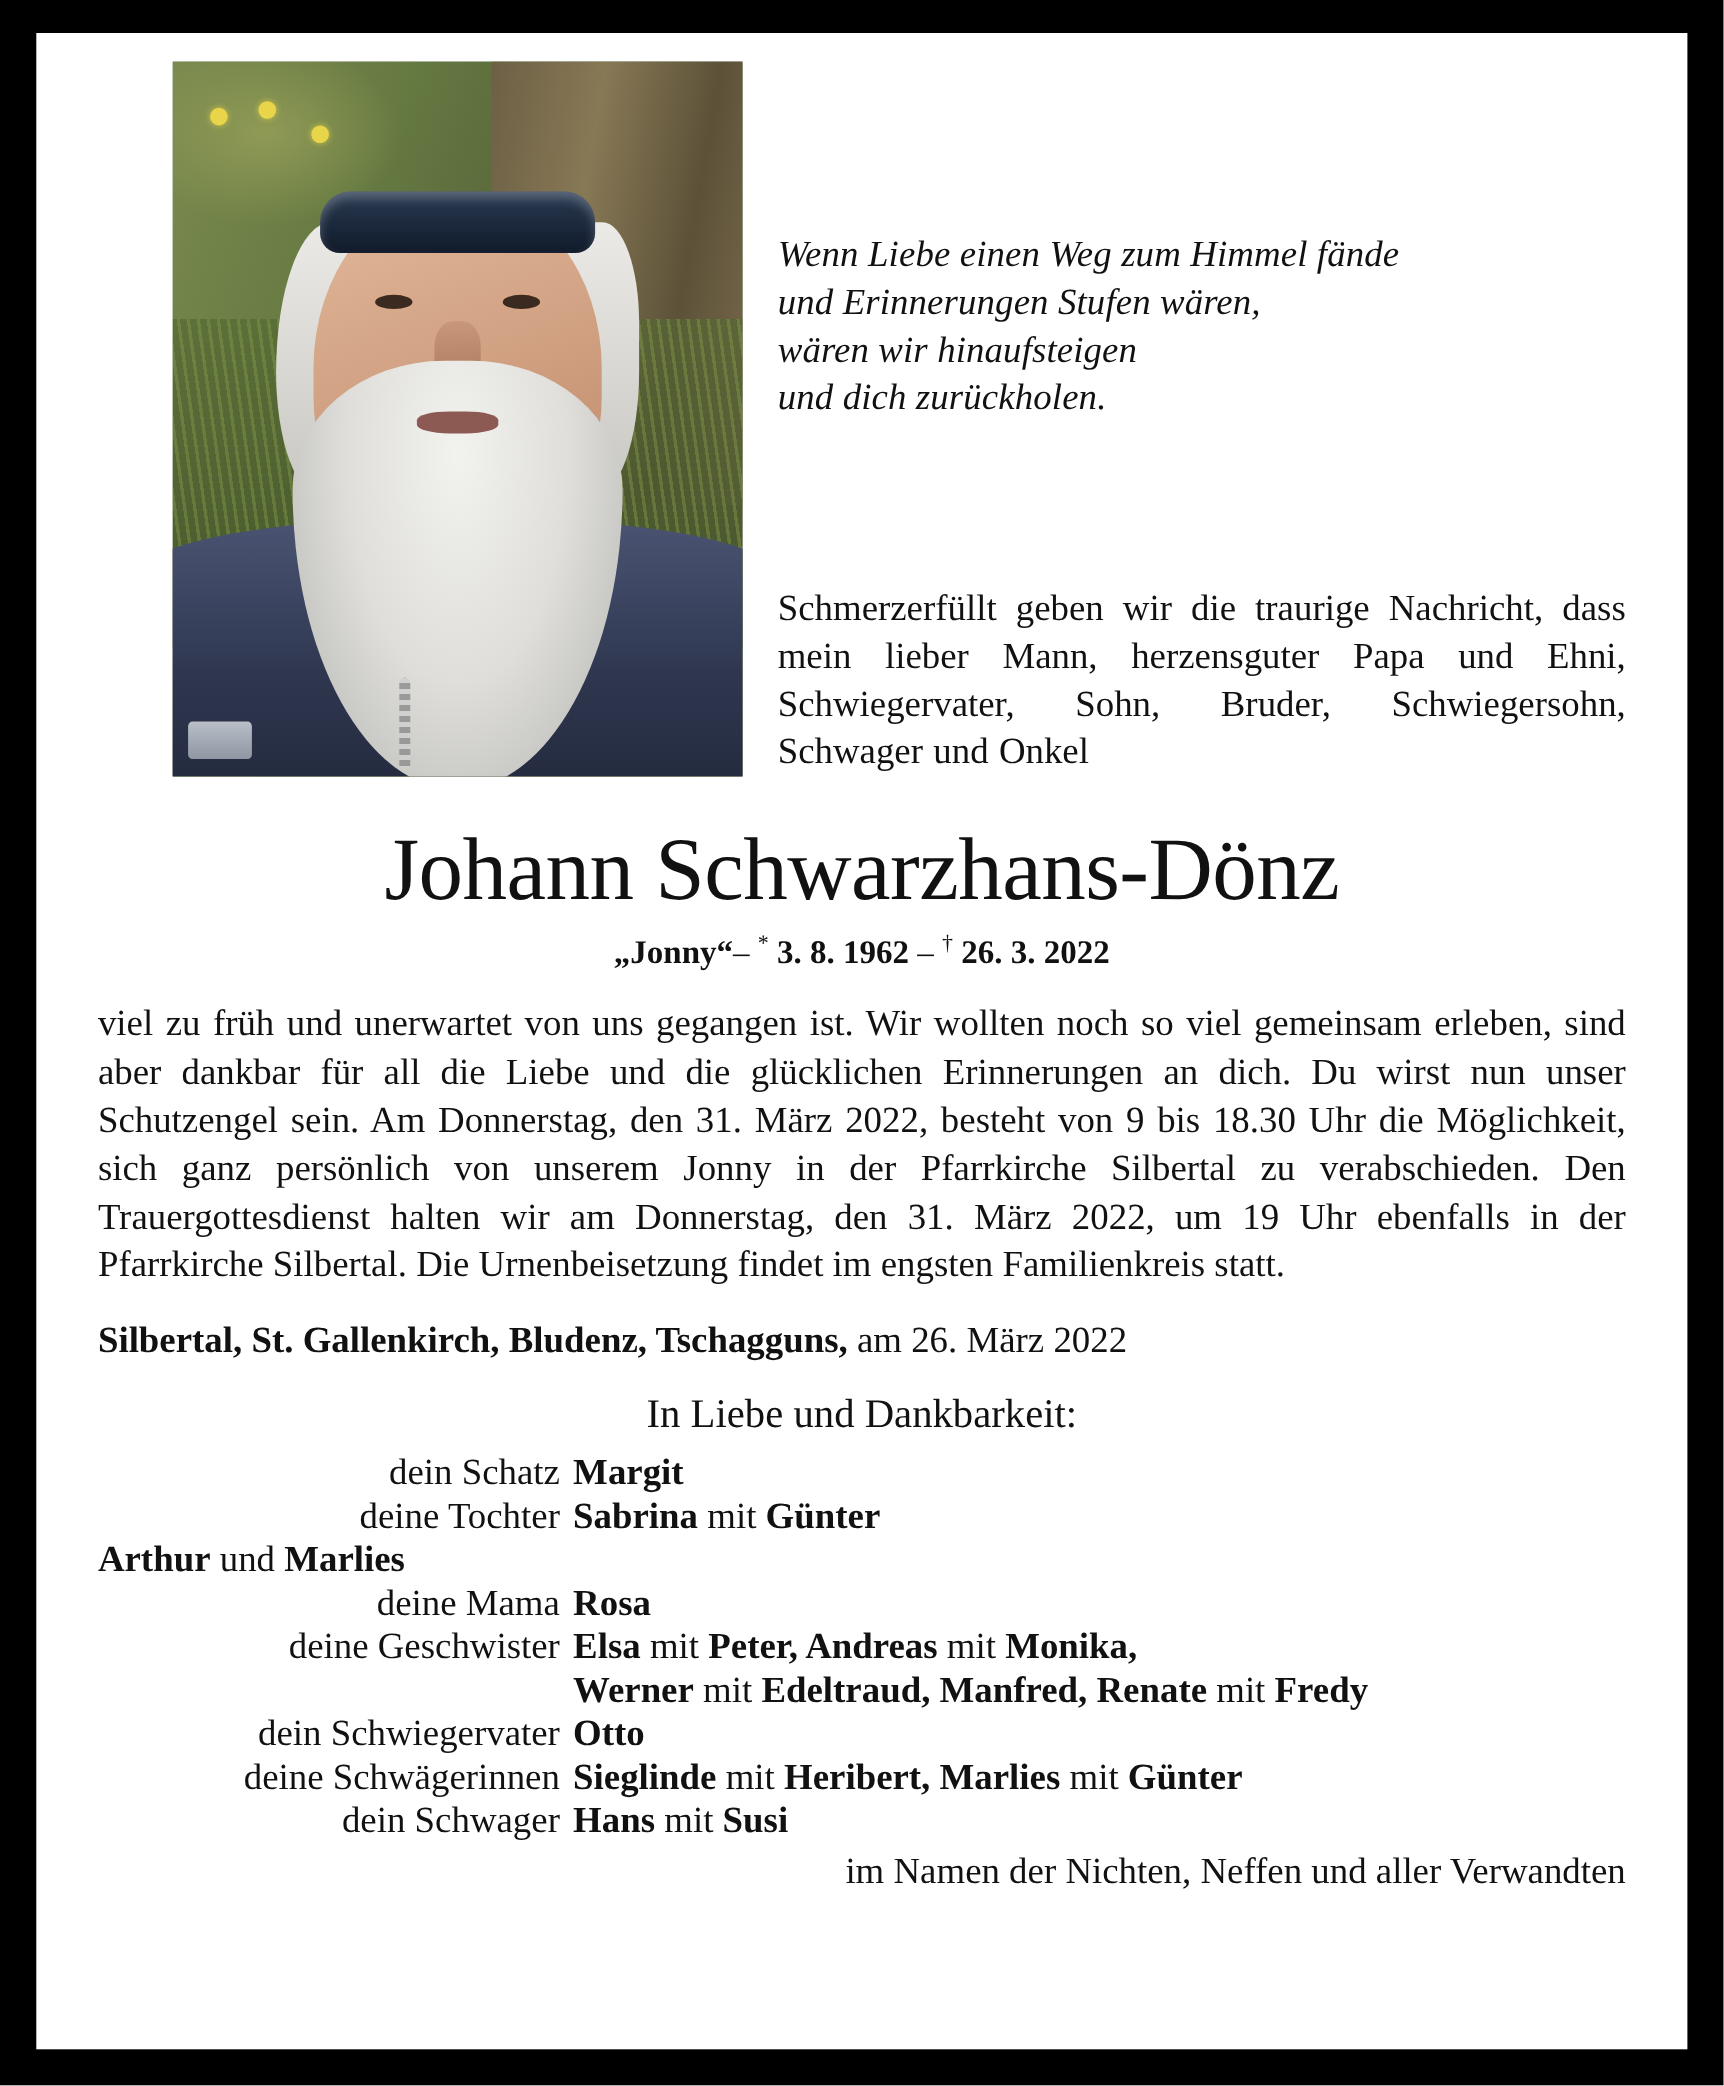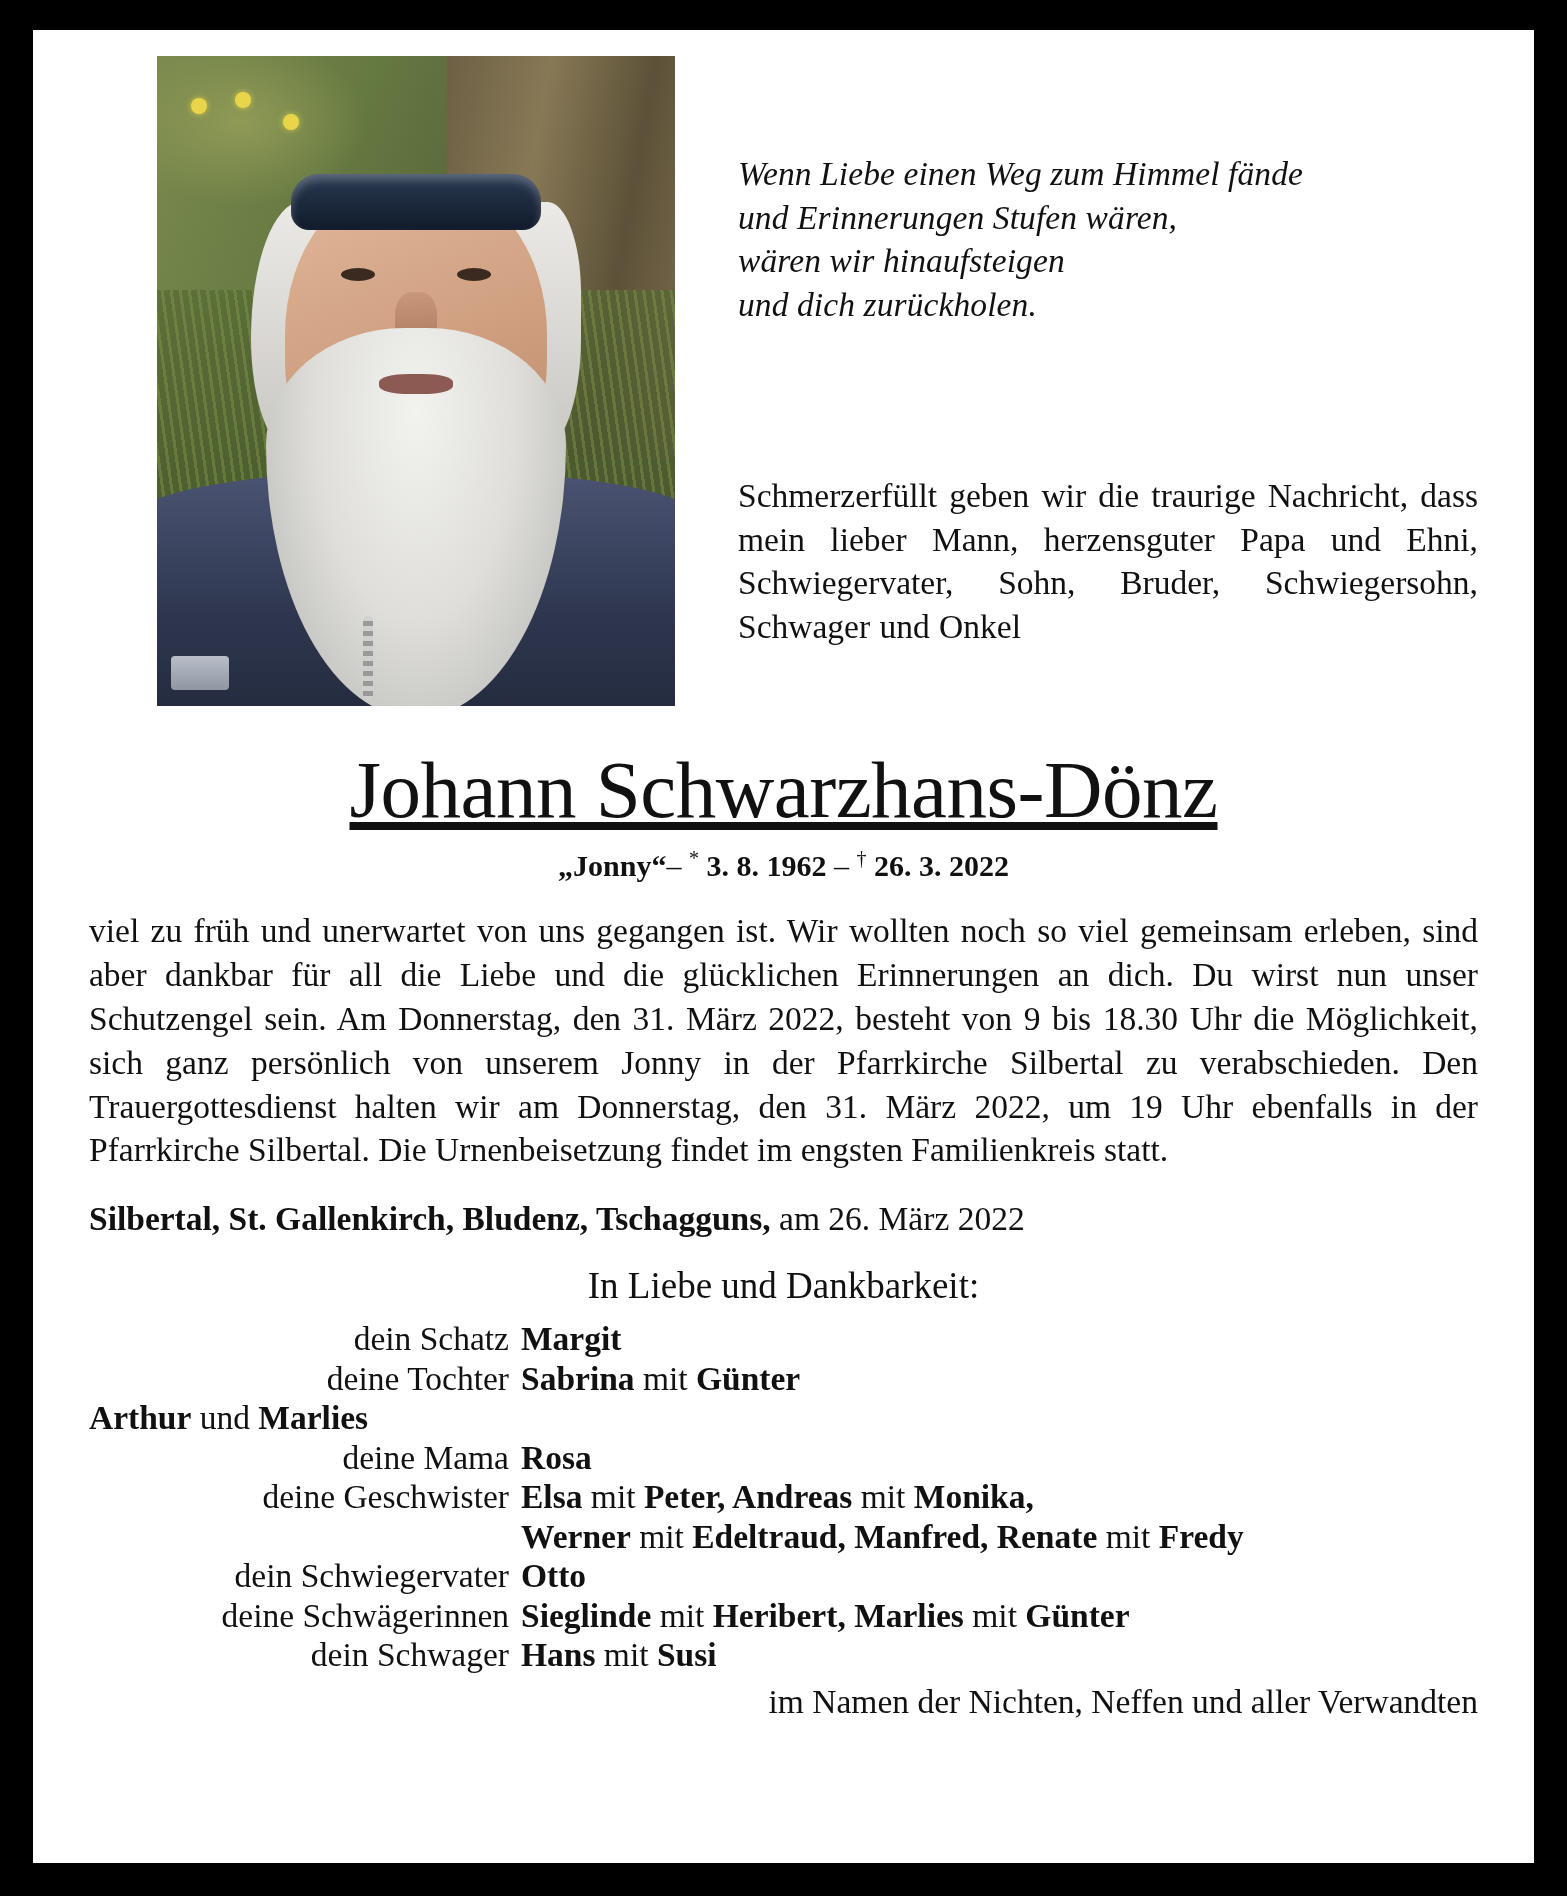--- a/index.html
+++ b/index.html
@@ -26,22 +26,21 @@
     width: 100%;
     height: 100%;
     background: #ffffff;
     padding: 26px 56px 0 56px;
     position: relative;
   }
 
   
   .top {
     display: flex;
-    align-items: flex-start;
-    gap: 31px;
+    align-items: flex-end;
   }
   .photo-wrap {
     width: 520px;
     flex: 0 0 520px;
     padding-left: 68px;
     box-sizing: border-box;
   }
   .photo {
     width: 518px;
     height: 650px;
@@ -154,21 +153,20 @@
   }
 
   
   .name {
     text-align: center;
     font-size: 81px;
     line-height: 1.0;
     margin-top: 44px;
     letter-spacing: -0.5px;
     white-space: nowrap;
-    text-decoration: underline;
   }
   .dates {
     text-align: center;
     font-size: 30px;
     margin-top: 16px;
     font-weight: bold;
   }
   .dates .sep { font-weight: normal; }
   .dates sup { font-size: 20px; font-weight: normal; }
 

